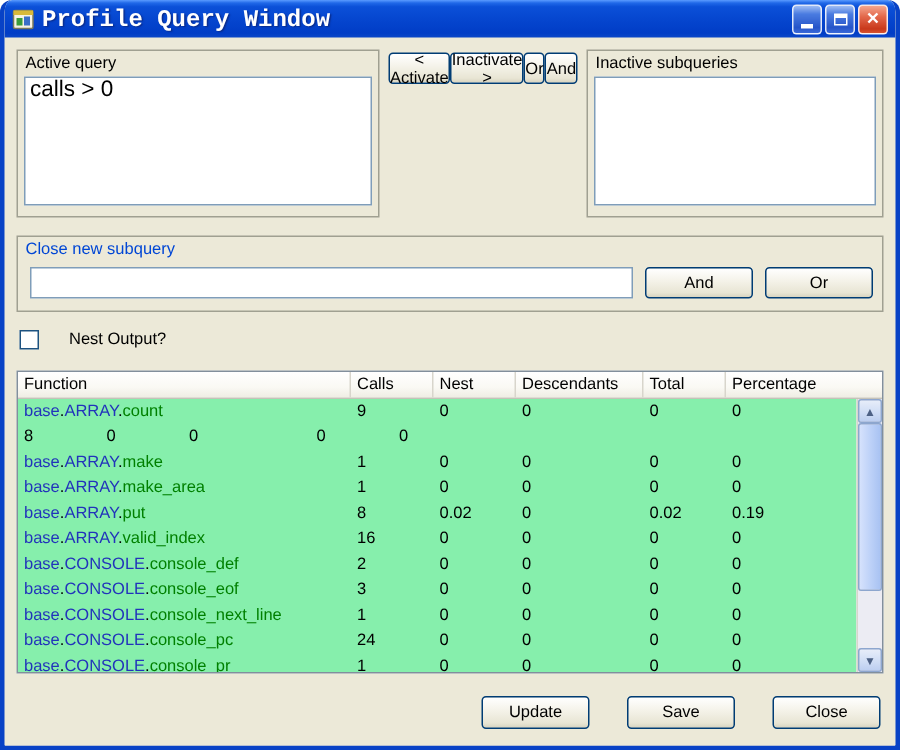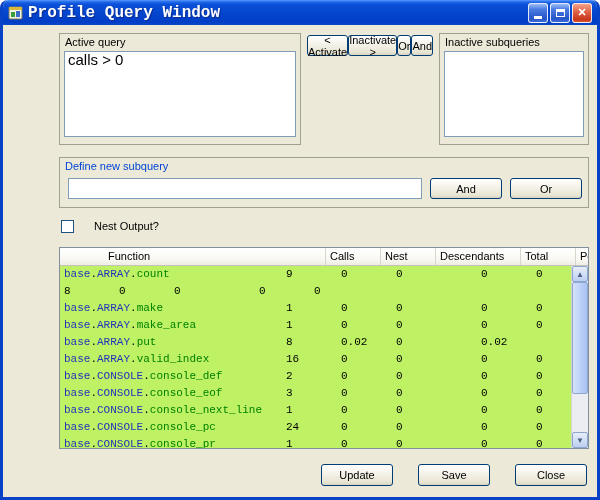--- a/index.html
+++ b/index.html
@@ -32,21 +32,21 @@
     border:1px solid rgba(255,255,255,.85);
     display:flex; align-items:center; justify-content:center;
     color:#fff; font-size:11px; font-weight:bold;
   }
   .wbtn.blue { background:linear-gradient(180deg,#9DBCF4 0%,#4A7BE0 30%,#2655C9 80%,#3A69D8 100%); }
   .wbtn.red  { background:linear-gradient(180deg,#F4A58C 0%,#E2674A 40%,#C8381B 85%,#D8532F 100%); }
   .glyph-min { width:8px; height:3px; background:#fff; margin-top:10px; }
   .glyph-max { width:9px; height:8px; border:1px solid #fff; border-top-width:3px; }
 
   
-  .body-area { padding:8px; position:relative; height:475px;margin-left:48px; }
+  .body-area { padding:8px; position:relative; height:475px; }
   .top-row { display:flex; gap:6px; height:112px; }
   .panel { border:1px solid #A0A091; background:#ECE9D8; }
   .panel-label { font-size:11px; color:#000; padding:2px 5px 1px 5px; height:17px; }
   .panel-label.blue { color:#0046D5; }
   .listbox {
     border:1px solid #7F9DB9; background:#fff;
     margin:0 4px 4px 4px; height:86px;
     font-size:15px; padding:1px 3px; overflow:hidden;
   }
   .list-item { line-height:14px; color:#000; }
@@ -79,27 +79,26 @@
 
   
   .table {
     margin-top:14px; height:202px; position:relative;
     border:1px solid #828F9C; background:#fff; overflow:hidden;
   }
   .thead {
     display:flex; height:18px;
     background:linear-gradient(180deg,#FFFFFF 0%,#FAF9F4 60%,#EFEDE4 100%);
     border-bottom:1px solid #C5C2B8;
-    padding-left:44px;
   }
   .th {
     font-size:11px; padding:2px 4px; color:#000;
     border-right:1px solid #D8D5CC; white-space:nowrap; overflow:hidden;
   }
-  .tbody { position:absolute; top:18px; bottom:0; left:0; right:17px; background:#bef264; overflow:hidden;font-family:Liberation Mono, monospace; }
+  .tbody { position:absolute; top:18px; bottom:0; left:0; right:17px; background:#86efac; overflow:hidden; }
   .trow { display:flex; height:17px; line-height:16px; font-size:11px; white-space:nowrap; }
   .td { padding:0 4px; overflow:hidden; }
   .w-fn { width:222px; }
   .w-s  { width:55px; }
   .w-d  { width:85px; }
   .w-p  { flex:1; border-right:none; }
   .lib  { color:var(--lib,#2233BB); }
   .cls  { color:var(--cls,#2233BB); }
   .feat { color:var(--feat,#008000); }
   .dot  { color:#000; }
@@ -175,21 +174,21 @@
       </div>
 
       <div class="panel grp-inactive">
         <div class="panel-label">Inactive subqueries</div>
         <div class="listbox"></div>
       </div>
 
     </div>
 
     <div class="panel define-panel">
-      <div class="panel-label blue">Define new subquery</div>
+      <div class="panel-label blue">Close new subquery</div>
       <div class="define-row">
         <input class="textbox" type="text" value="" style="">
         <button class="xbtn">And</button>
         <button class="xbtn">Or</button>
       </div>
     </div>
 
     <div class="check-row">
       <span class="checkbox"></span>
       <span class="check-label">Nest Output?</span>
@@ -235,20 +234,21 @@
             <div class="td w-d">0</div>
             <div class="td w-s">0</div>
             <div class="td w-p">0</div>
           </div>
           <div class="trow">
             <div class="td w-fn"><span class="lib">base</span><span class="dot">.</span><span class="cls">ARRAY</span><span class="dot">.</span><span class="feat">put</span></div>
             <div class="td w-s">8</div>
             <div class="td w-s">0.02</div>
             <div class="td w-d">0</div>
             <div class="td w-s">0.02</div>
+            <div class="td w-p">0.19</div>
           </div>
           <div class="trow">
             <div class="td w-fn"><span class="lib">base</span><span class="dot">.</span><span class="cls">ARRAY</span><span class="dot">.</span><span class="feat">valid_index</span></div>
             <div class="td w-s">16</div>
             <div class="td w-s">0</div>
             <div class="td w-d">0</div>
             <div class="td w-s">0</div>
             <div class="td w-p">0</div>
           </div>
           <div class="trow">

